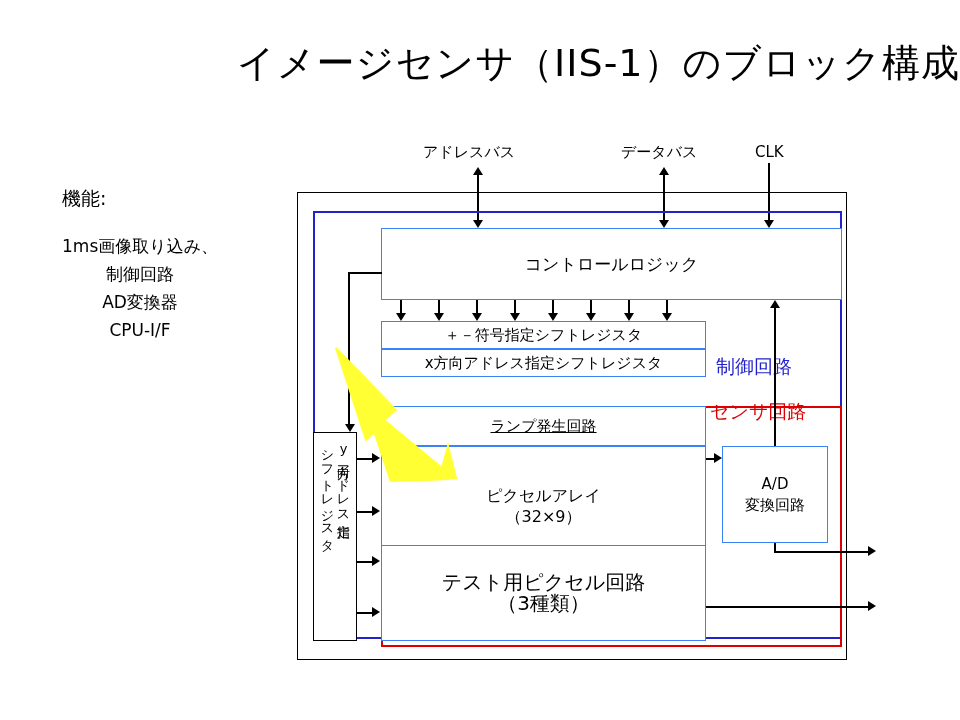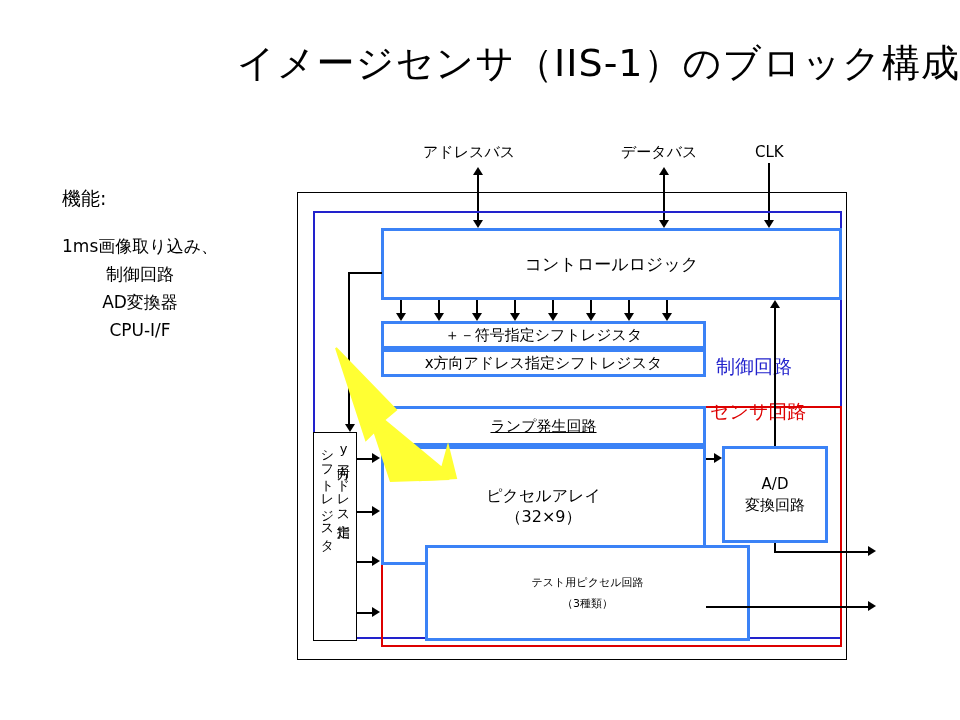--- a/index.html
+++ b/index.html
@@ -89,38 +89,38 @@
   #label-sensor-circuit {
     left: 710px;
     top: 399px;
     font-size: 19px;
     color: #dd0000;
     white-space: nowrap;
   }
 
   
   .block {
-    border: 3px solid #3b82f6;
+    border: 1px solid #3b82f6;
     box-sizing: border-box;
     background: #ffffff;
     display: flex;
     flex-direction: column;
     align-items: center;
     justify-content: center;
     text-align: center;
     font-size: 15px;
     line-height: 21px;
   }
 
   #block-control-logic { left: 381px; top: 228px; width: 461px; height: 72px; font-size: 17px; }
   #block-sign-shift    { left: 381px; top: 321px; width: 325px; height: 28px; font-size: 15px; }
   #block-x-shift       { left: 381px; top: 349px; width: 325px; height: 28px; font-size: 15px; }
   #block-ramp          { left: 381px; top: 406px; width: 325px; height: 40px; font-size: 15px; text-decoration: underline; }
   #block-pixel-array   { left: 381px; top: 446px; width: 325px; height: 119px; font-size: 16px; }
-  #block-test-pixel    { left: 381px; top: 545px; width: 325px; height: 96px; font-size: 11px; margin-left: 44px; }
+  #block-test-pixel    { left: 381px; top: 545px; width: 325px; height: 96px; font-size: 20px; }
   #block-ad            { left: 722px; top: 446px; width: 106px; height: 97px; font-size: 15px; }
 
   
   #block-y-shift {
     left: 313px;
     top: 432px;
     width: 44px;
     height: 209px;
     border: 1px solid #000000;
     box-sizing: border-box;

